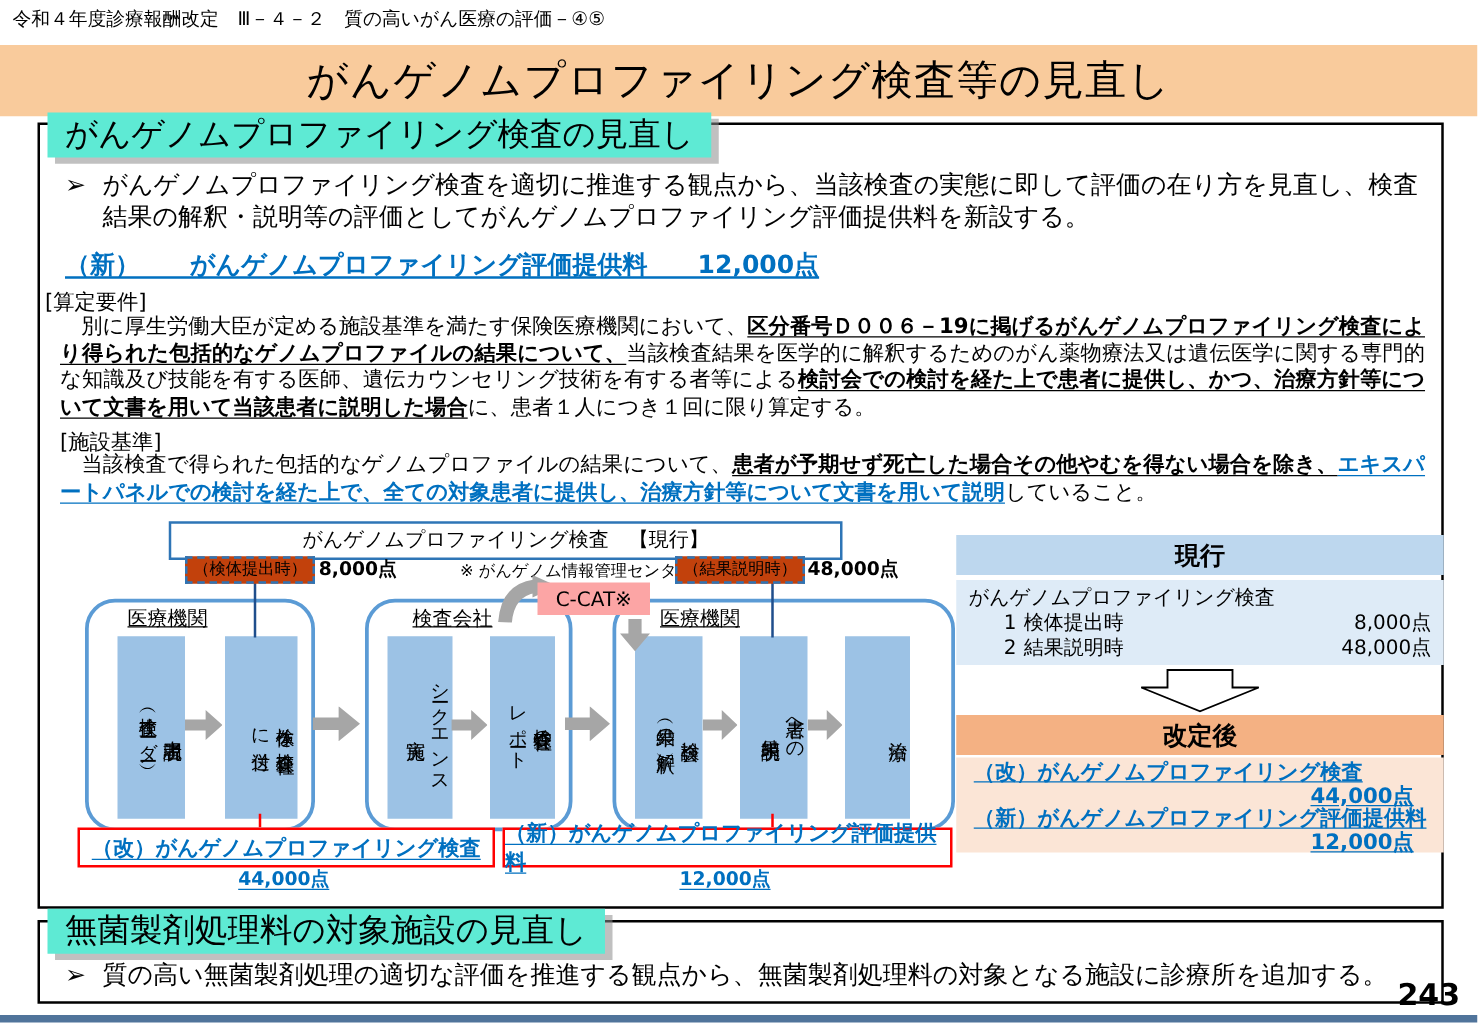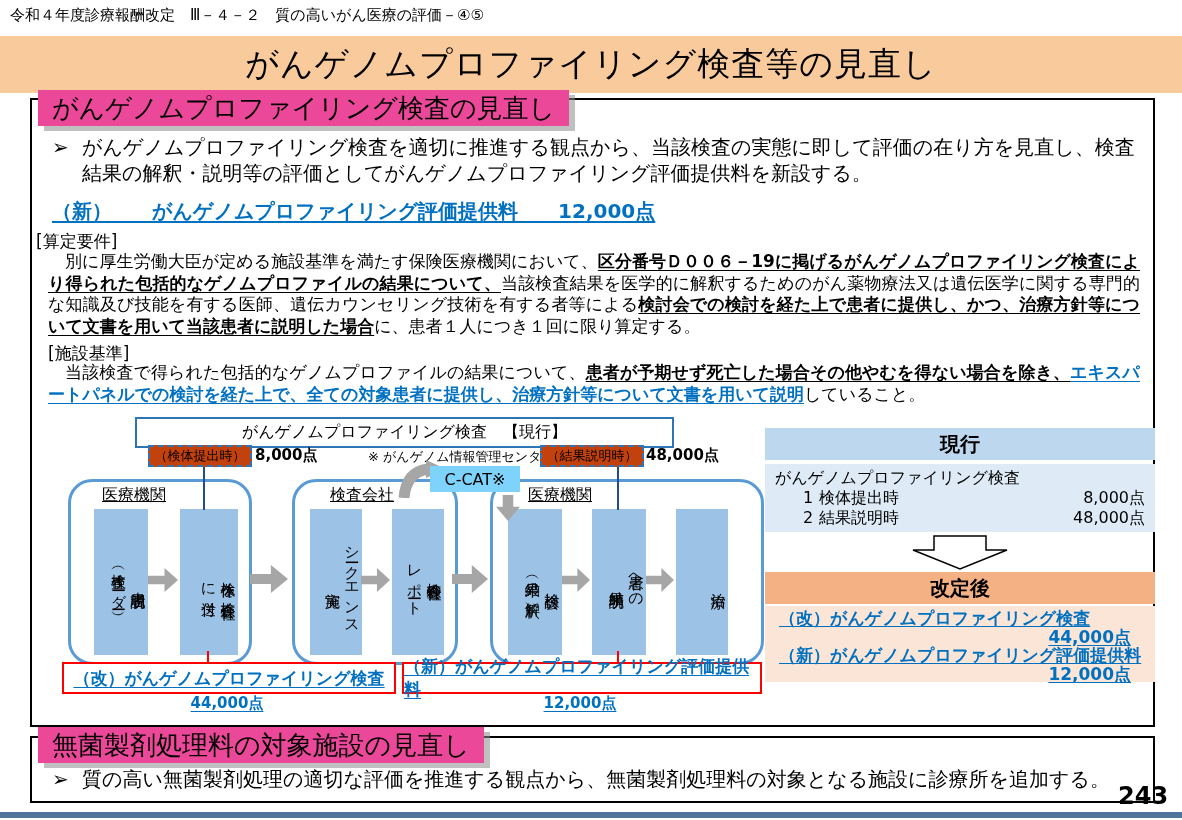--- a/index.html
+++ b/index.html
@@ -10,21 +10,21 @@
   }
   .abs{position:absolute;}
   
   .top-note{left:10px;top:6px;font-size:15px;}
   .title-band{left:0;top:36px;width:1182px;height:57px;background:#F9CB9C;
     display:flex;align-items:center;justify-content:center;font-size:33px;letter-spacing:1px;}
   
   .frame{border:2px solid #000;background:#fff;}
   .sec1{left:30px;top:98px;width:1121px;height:625px;}
   .sec2{left:30px;top:736px;width:1121px;height:63px;}
-  .pink-heading{background:#ec4899;box-shadow:6px 5px 0 rgba(140,140,140,0.55);
+  .pink-heading{background:#5eead4;box-shadow:6px 5px 0 rgba(140,140,140,0.55);
     font-size:26px;line-height:36px;padding:0 14px;white-space:nowrap;z-index:5;}
   .ph1{left:38px;top:90px;}
   .ph2{left:38px;top:727px;}
   
   .bullet{display:flex;font-size:20px;line-height:1.32;}
   .bullet .mark{flex:0 0 30px;}
   .b1{left:52px;top:134px;width:1088px;}
   .b2{left:52px;top:766px;width:1092px;}
   
   .newfee{left:52px;top:198px;font-size:20px;font-weight:bold;color:#0070C0;
@@ -41,21 +41,21 @@
   .flow-title{left:135px;top:417px;width:535px;height:27px;border:2px solid #2E75B6;
     display:flex;align-items:center;justify-content:center;font-size:16px;background:#fff;}
   .dashedbox{border:2px dashed #2E75B6;background:#c2410c;font-size:13px;line-height:18px;
     text-align:center;z-index:3;}
   .db1{left:148px;top:445px;width:100px;height:18px;}
   .db2{left:540px;top:445px;width:100px;height:18px;}
   .pts{font-size:15px;font-weight:bold;}
   .pts1{left:255px;top:446px;}
   .pts2{left:646px;top:446px;}
   .ccat-note{left:368px;top:448px;font-size:13px;}
-  .ccat{left:430px;top:466px;width:90px;height:26px;background:#7dd3fc;z-index:6;
+  .ccat{left:430px;top:466px;width:90px;height:26px;background:#fca5a5;z-index:6;
     display:flex;align-items:center;justify-content:center;font-size:16px;}
   .cont{border:3px solid #5B9BD5;border-radius:24px;background:#fff;z-index:1;}
   .c1{left:68px;top:479px;width:178px;height:180px;}
   .c2{left:292px;top:479px;width:160px;height:180px;}
   .c3{left:490px;top:479px;width:268px;height:180px;}
   .cont-label{font-size:16px;text-decoration:underline;z-index:4;background:transparent;}
   .cl1{left:102px;top:485px;}
   .cl2{left:330px;top:485px;text-decoration:underline;}
   .cl3{left:528px;top:485px;}
   .vbox{background:#9CC2E5;writing-mode:vertical-rl;text-orientation:mixed;

